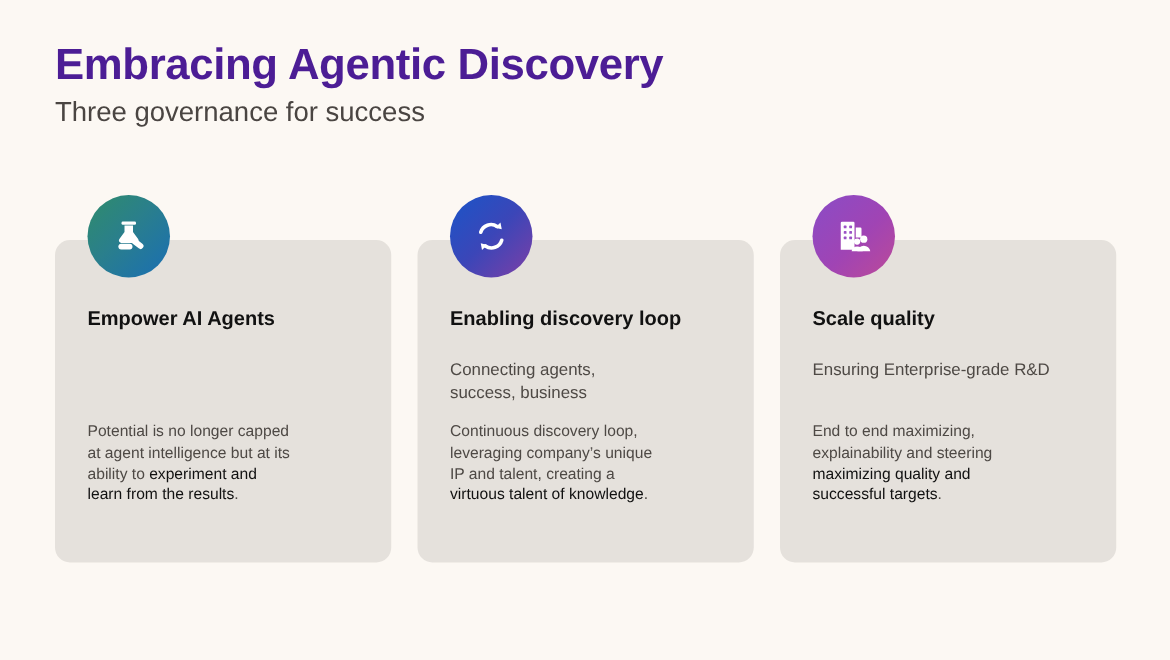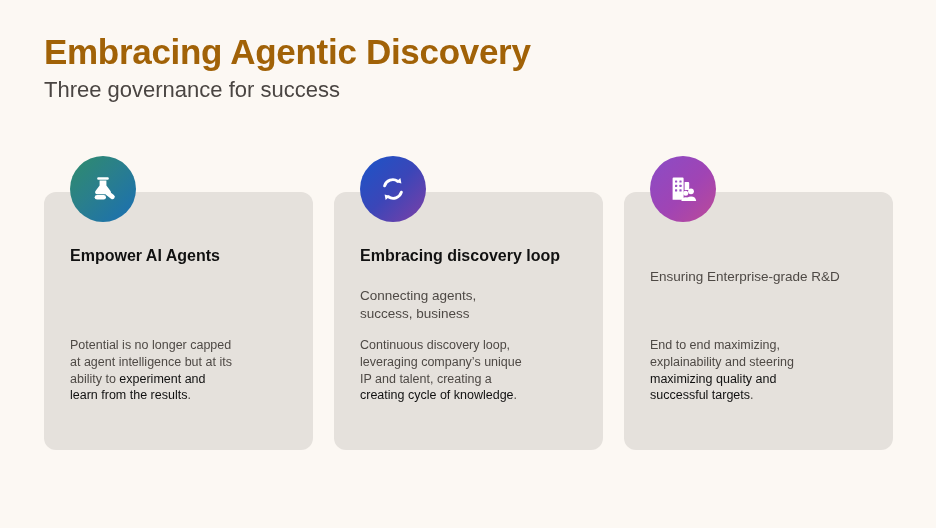--- a/index.html
+++ b/index.html
@@ -18,21 +18,21 @@
   
   .header {
     position: absolute;
     left: 44px;
     top: 32px;
     width: 820px;
   }
   .page-title {
     font-size: 35px;
     font-weight: bold;
-    color: #a16207;
+    color: #4c1d95;
     letter-spacing: -0.3px;
     line-height: 1.12;
     margin: 0;
     white-space: nowrap;
   }
   .page-subtitle {
     font-size: 22px;
     font-weight: normal;
     color: #4A4542;
     line-height: 1.2;
@@ -147,28 +147,28 @@
         <g fill="none" stroke="#FFFFFF" stroke-width="2.9" stroke-linecap="round" stroke-linejoin="round">
           <path d="M8.6 13.8 a8.6 8.6 0 0 1 13.1 -4.6"></path>
           <path d="M25.4 20.2 a8.6 8.6 0 0 1 -13.1 4.6"></path>
         </g>
         <g fill="#FFFFFF">
           <path d="M24.4 6.0 l1.0 5.4 l-5.3 -1.3 z"></path>
           <path d="M9.6 28.0 l-1.0 -5.4 l5.3 1.3 z"></path>
         </g>
       </svg>
     </div>
-    <div class="card-title">Embracing discovery loop</div>
+    <div class="card-title">Enabling discovery loop</div>
     <div class="card-lead">Connecting agents,
 success, business</div>
     <div class="card-body">
       <span class="lead-text">Continuous discovery loop,
 leveraging company’s unique
 IP and talent, creating a
-</span><b class="lead-text">creating cycle of knowledge</b><span class="tail">.</span>
+</span><b class="lead-text">virtuous talent of knowledge</b><span class="tail">.</span>
     </div>
   </div>
 
   <div class="card">
     <div class="icon-badge badge-org">
       <svg width="34" height="34" viewBox="0 0 34 34" aria-hidden="true">
         <g fill="#FFFFFF">
           <path d="M7.6 5.4 h9.0 a1.0 1.0 0 0 1 1.0 1.0 v21.4 h-11.0 v-21.4 a1.0 1.0 0 0 1 1.0 -1.0 z"></path>
           <path d="M18.6 10.0 h3.6 a1.0 1.0 0 0 1 1.0 1.0 v7.0 h-4.6 z"></path>
         </g>
@@ -181,20 +181,21 @@
           <rect x="13.4" y="17.2" width="2.2" height="2.2" rx="0.5"></rect>
         </g>
         <g fill="#FFFFFF">
           <circle cx="25.0" cy="19.3" r="2.9"></circle>
           <path d="M19.9 29.0 a5.2 5.2 0 0 1 10.3 0 z"></path>
           <circle cx="19.7" cy="21.2" r="2.5"></circle>
           <path d="M15.3 29.0 a4.5 4.5 0 0 1 8.9 0 z"></path>
         </g>
       </svg>
     </div>
+    <div class="card-title">Scale quality</div>
     <div class="card-lead">Ensuring Enterprise-grade R&amp;D</div>
     <div class="card-body">
       <span class="lead-text">End to end maximizing,
 explainability and steering
 </span><b class="lead-text">maximizing quality and
 successful targets</b><span class="tail">.</span>
     </div>
   </div>
 
 </div>

